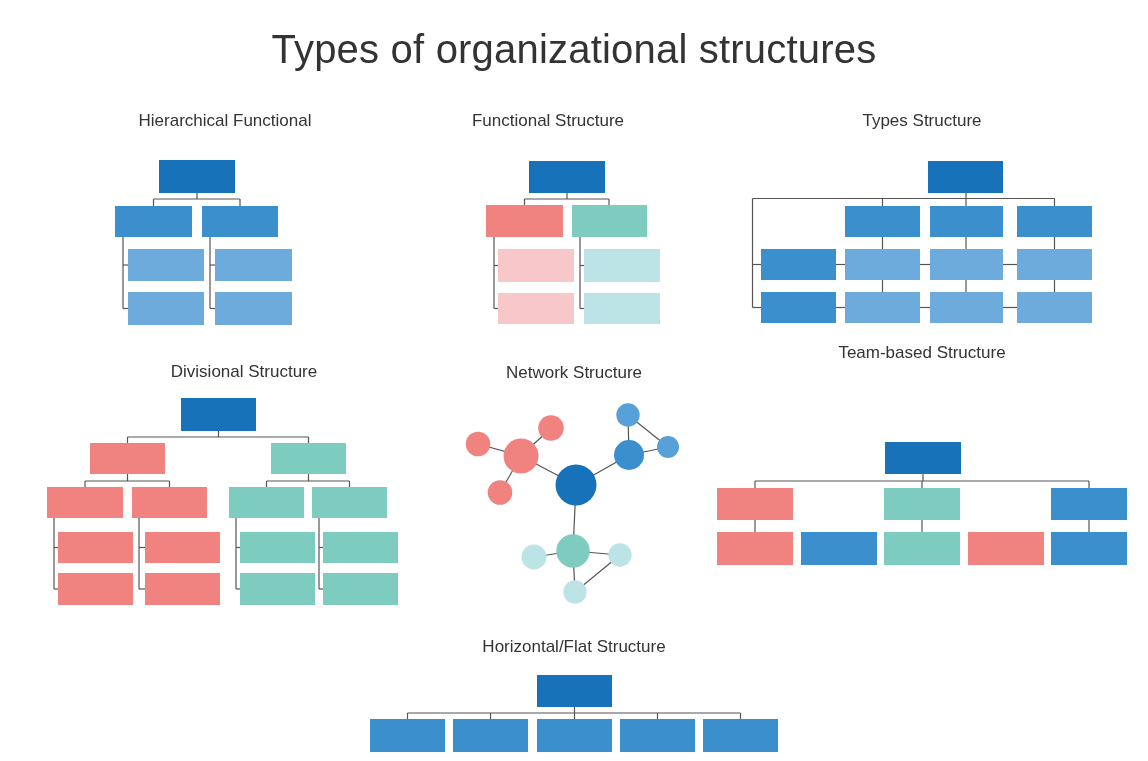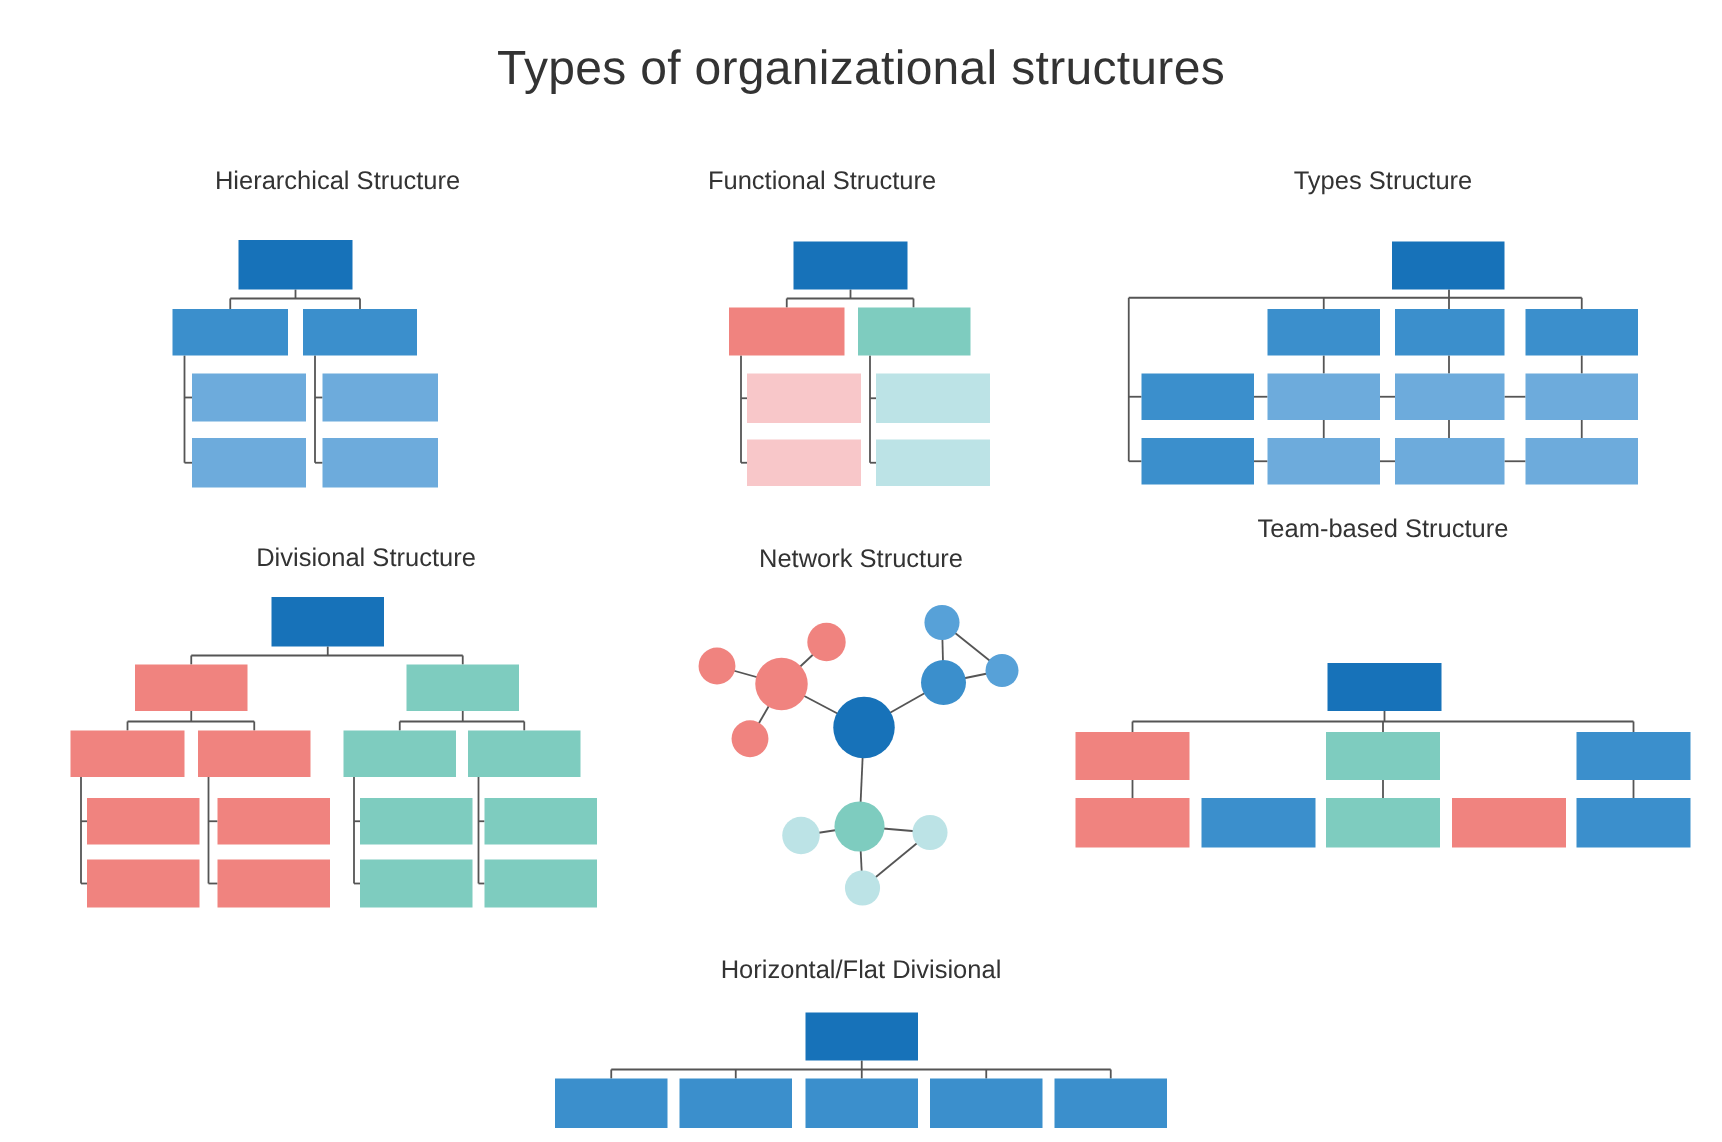--- a/index.html
+++ b/index.html
@@ -2,21 +2,21 @@
 <html><head>
 <meta charset="utf-8">
 <style>
   html,body{margin:0;padding:0;background:#ffffff;}
   .canvas{
     position:relative;width:1148px;height:761px;background:#ffffff;
     font-family:"Liberation Sans","DejaVu Sans",sans-serif;overflow:hidden;
   }
   .main-title{
     position:absolute;top:27px;left:0;width:100%;text-align:center;
-    font-size:32px;font-weight:400;color:#333333;margin:0;letter-spacing:.2px;
+    font-size:40px;font-weight:400;color:#333333;margin:0;letter-spacing:.2px;
   }
   .dlabel{
     position:absolute;transform:translateX(-50%);
     font-size:17px;font-weight:400;color:#333333;white-space:nowrap;
   }
   #diagram-svg{position:absolute;left:0;top:0;width:1148px;height:761px;}
 </style>
 </head>
 <body>
 
@@ -193,20 +193,20 @@
         <line x1="740.5" y1="713" x2="740.5" y2="719" stroke="#555555" stroke-width="1.2"></line>
         <rect x="537" y="675" width="75" height="32" fill="#1772B9"></rect>
         <rect x="370" y="719" width="75" height="33" fill="#3B8FCC"></rect>
         <rect x="453" y="719" width="75" height="33" fill="#3B8FCC"></rect>
         <rect x="537" y="719" width="75" height="33" fill="#3B8FCC"></rect>
         <rect x="620" y="719" width="75" height="33" fill="#3B8FCC"></rect>
         <rect x="703" y="719" width="75" height="33" fill="#3B8FCC"></rect>
       </g>
     </svg>
 
-  <div class="dlabel" style="left:225px;top:111px">Hierarchical Structure</div>
+  <div class="dlabel" style="left:225px;top:111px">Hierarchical Functional</div>
   <div class="dlabel" style="left:548px;top:111px">Functional Structure</div>
   <div class="dlabel" style="left:922px;top:111px">Types Structure</div>
   <div class="dlabel" style="left:244px;top:362px">Divisional Structure</div>
   <div class="dlabel" style="left:574px;top:363px">Network Structure</div>
   <div class="dlabel" style="left:922px;top:343px">Team-based Structure</div>
-  <div class="dlabel" style="left:574px;top:637px">Horizontal/Flat Divisional</div>
+  <div class="dlabel" style="left:574px;top:637px">Horizontal/Flat Structure</div>
 </div>
 
 </body></html>

